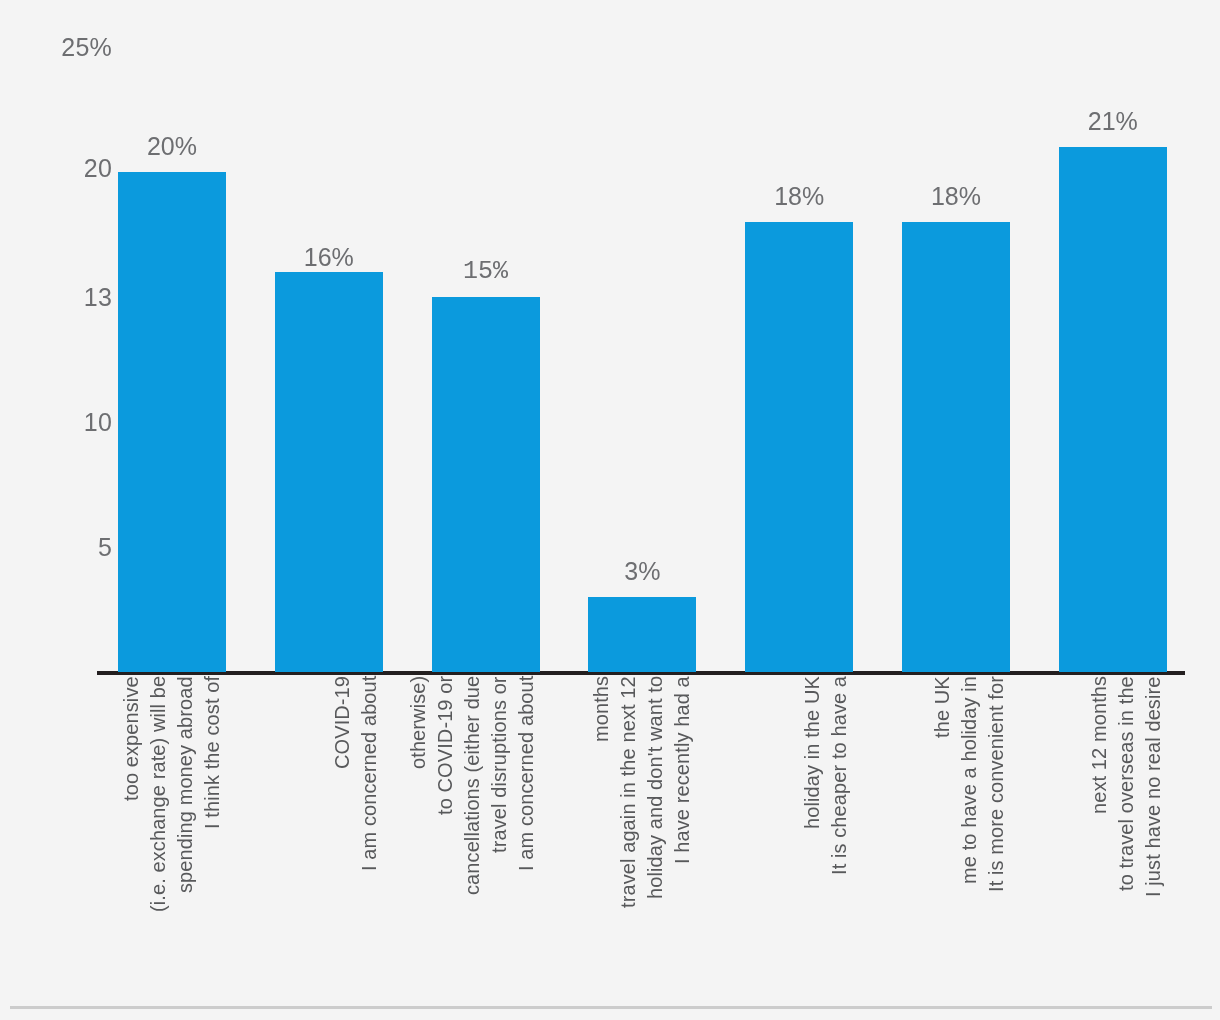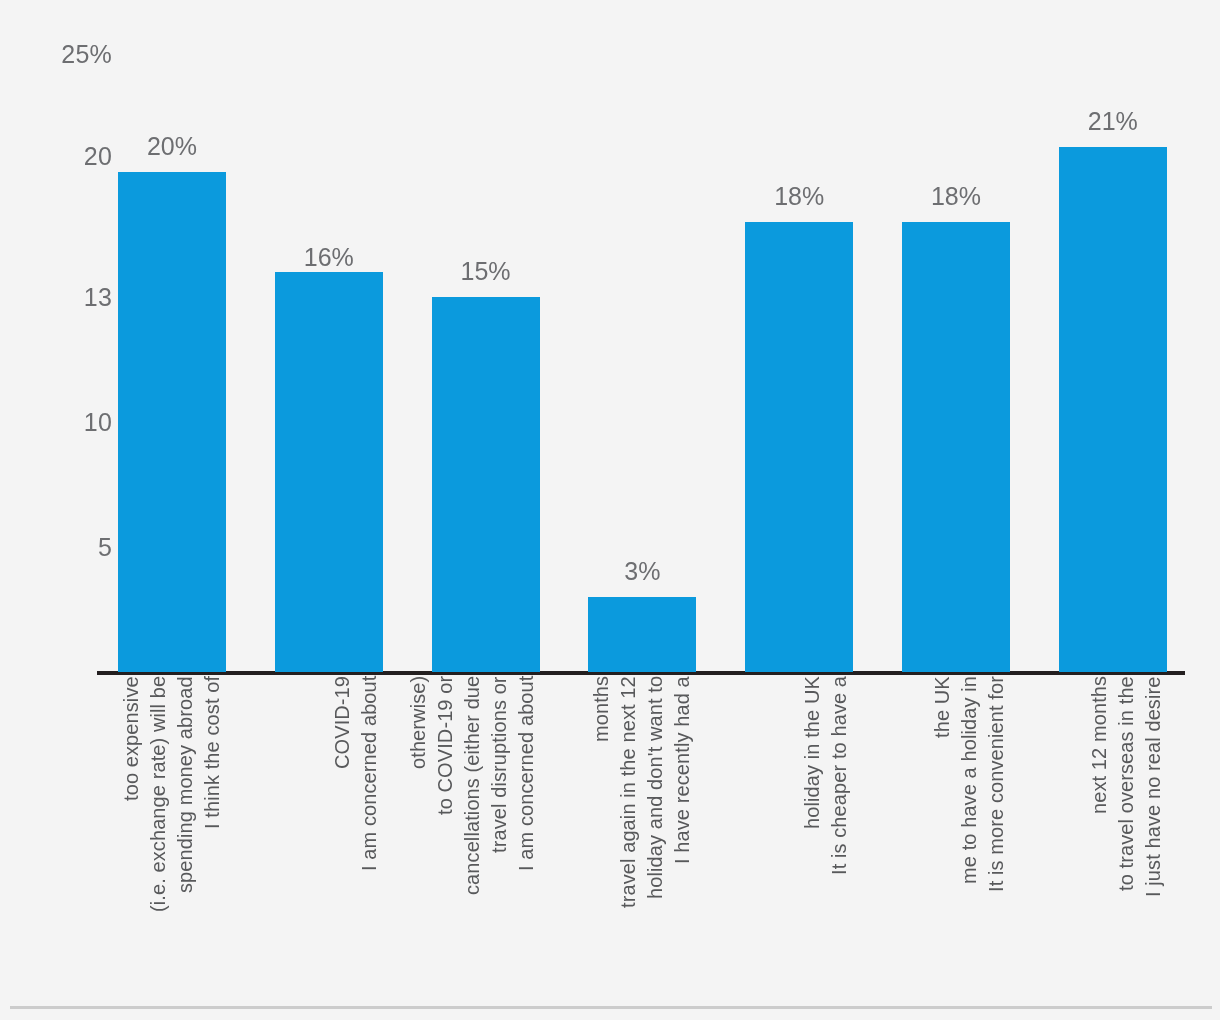--- a/index.html
+++ b/index.html
@@ -121,35 +121,35 @@
     height: 3px;
     background: #cccccc;
   }
 </style>
 </head>
 <body>
 
 <div id="chart-root">
 
   <div class="y-axis">
-      <div class="y-tick" style="top: 54px;">25%</div>
-      <div class="y-tick" style="top: 156px;">20</div>
+      <div class="y-tick" style="top: 47px;">25%</div>
+      <div class="y-tick" style="top: 168px;">20</div>
       <div class="y-tick" style="top: 297px;">13</div>
       <div class="y-tick" style="top: 422px; text-align: right;">10</div>
       <div class="y-tick" style="top: 547px;">5</div>
     </div>
 
   <div class="plot">
     <div class="axis-line"></div>
   <div class="bar" style="left: 118px; top: 172px; height: 500px; bottom: auto; background: rgb(11, 154, 221);"></div>
       <div class="bar-value" style="left: 118px; top: 134px;">20%</div>
       <div class="bar" style="left: 274.8px; top: 272px; height: 400px; bottom: auto; background: rgb(11, 154, 221);"></div>
       <div class="bar-value" style="left: 274.8px; top: 234px; margin-top: 11px;">16%</div>
       <div class="bar" style="left: 431.6px; top: 297px; height: 375px; bottom: auto; background: rgb(11, 154, 221);"></div>
-      <div class="bar-value" style="left: 431.6px; top: 259px;">15%</div>
+      <div class="bar-value" style="left: 431.6px; top: 259px; font-family: Liberation Mono, monospace;">15%</div>
       <div class="bar" style="left: 588.4px; top: 597px; height: 75px; bottom: auto; background: rgb(11, 154, 221);"></div>
       <div class="bar-value" style="left: 588.4px; top: 559px;">3%</div>
       <div class="bar" style="left: 745.2px; top: 222px; height: 450px; bottom: auto; background: rgb(11, 154, 221);"></div>
       <div class="bar-value" style="left: 745.2px; top: 184px;">18%</div>
       <div class="bar" style="left: 902px; top: 222px; height: 450px; bottom: auto; background: rgb(11, 154, 221);"></div>
       <div class="bar-value" style="left: 902px; top: 184px;">18%</div>
       <div class="bar" style="left: 1058.8px; top: 147px; height: 525px; bottom: auto; background: rgb(11, 154, 221);"></div>
       <div class="bar-value" style="left: 1058.8px; top: 109px;">21%</div>
     </div>
 

